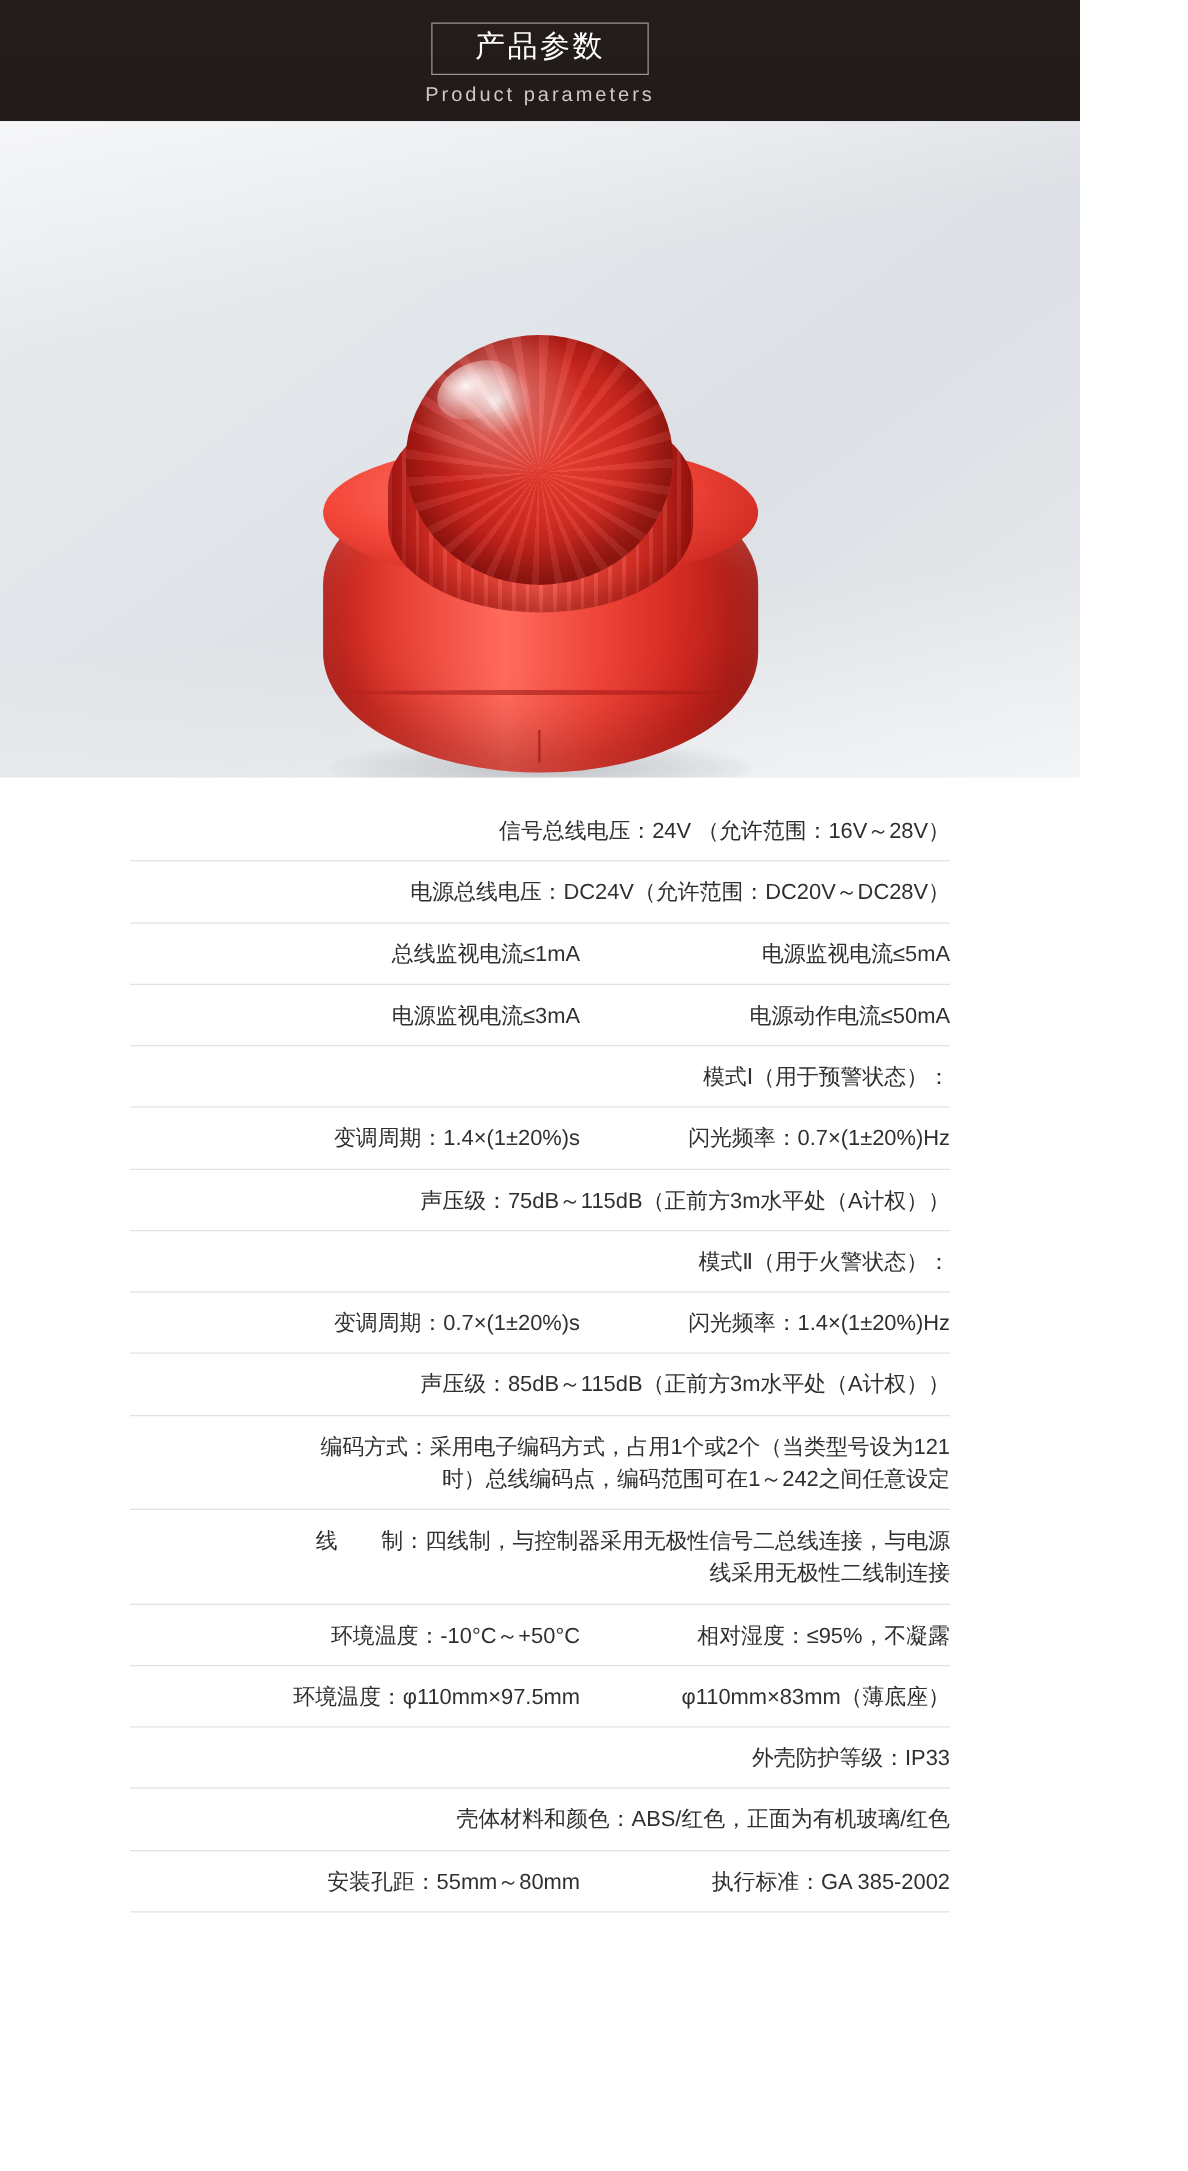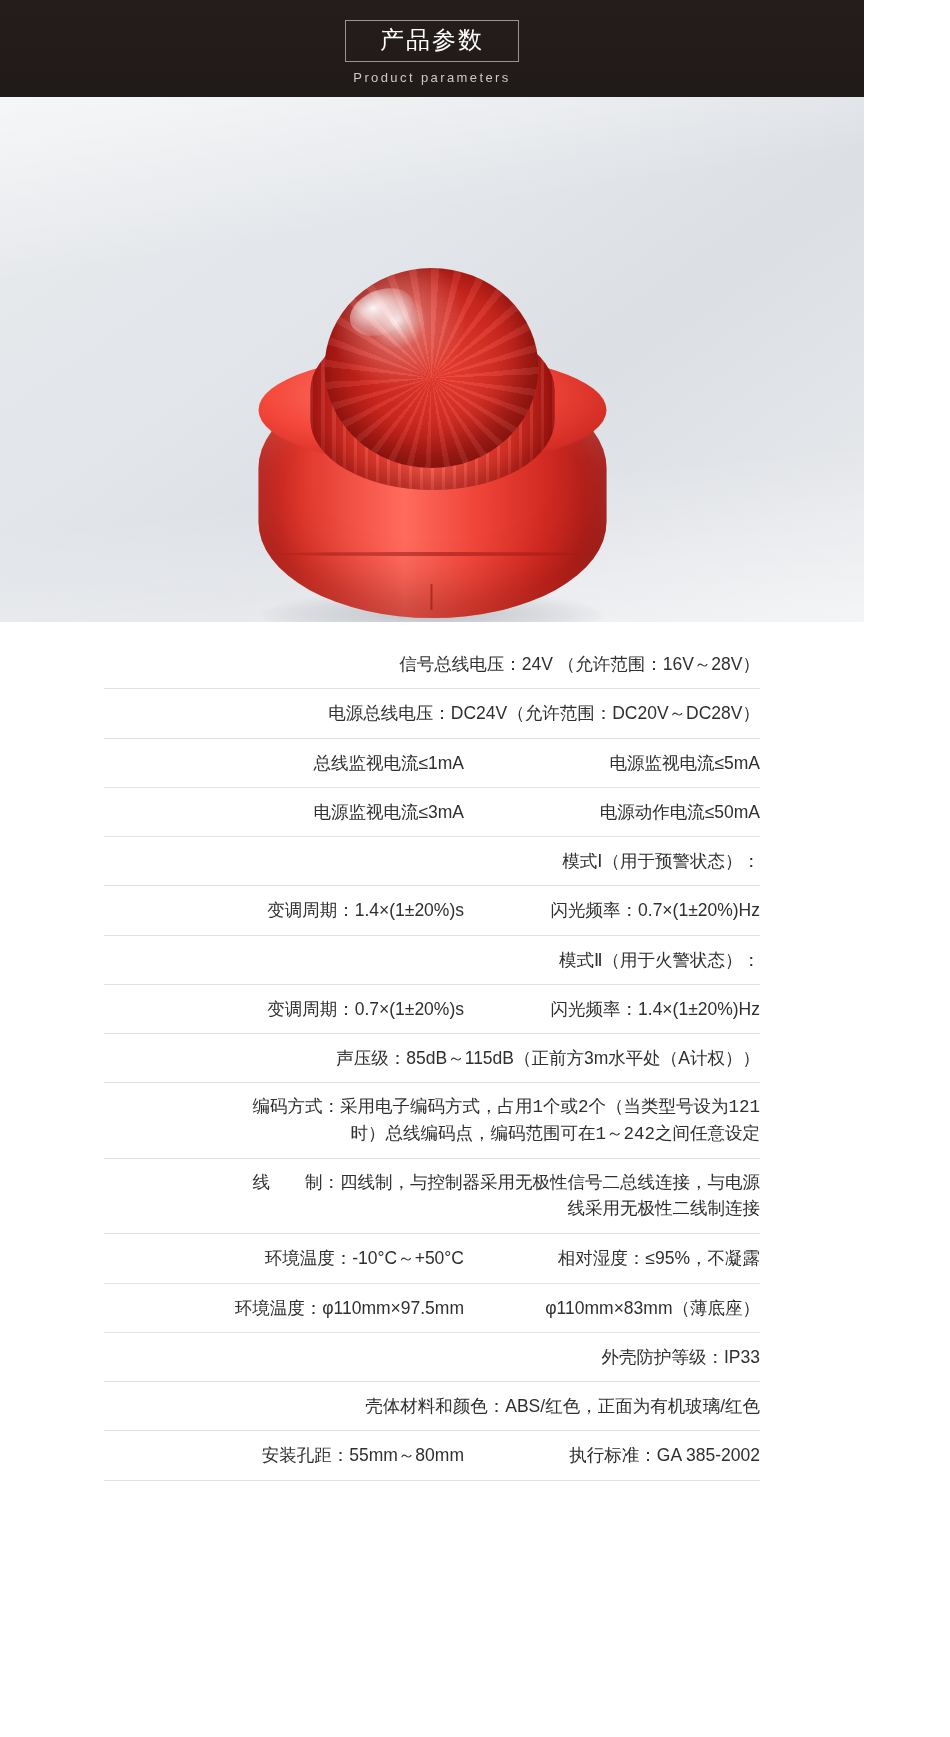--- a/index.html
+++ b/index.html
@@ -37,21 +37,21 @@
     margin-bottom: 9px;
   }
   .banner-title {
     color: #ffffff;
     font-size: 24px;
     letter-spacing: 2px;
     line-height: 1;
   }
   .banner-sub {
     color: #cfc9c6;
-    font-size: 13px;
+    font-size: 16px;
     letter-spacing: 2.4px;
     line-height: 1;
   }
 
   
   .photo {
     height: 525px;
     position: relative;
     overflow: hidden;
     background: linear-gradient(145deg,#e9ebee 0%, #e3e6ea 35%, #dcdfe4 60%, #e8eaed 100%);
@@ -199,21 +199,21 @@
     align-items: flex-start;
   }
   .row:first-child { border-top: none; }
   .cell {
     font-size: 17.5px;
     line-height: 1.5;
     color: #2f2f2f;
     white-space: nowrap;
     text-align: right;
   }
-  .cell.wrapok { white-space: normal; font-family: Liberation Mono, monospace; }
+  .cell.wrapok { white-space: normal; }
   .c-left { flex: 0 0 360px; padding-left: 12px; }
   .c-right { flex: 1; }
   .c-full { flex: 1; padding-left: 12px; }
   .sub-line { display: block; padding-left: 76px; }
   .sub-line-s { display: block; padding-left: 64px; }
 </style>
 </head>
 <body>
 
 <div class="page">
@@ -264,20 +264,23 @@
 
     <div class="row">
       <div class="cell c-full">模式Ⅰ（用于预警状态）：</div>
     </div>
 
     <div class="row">
       <div class="cell c-left">变调周期：1.4×(1±20%)s</div>
       <div class="cell c-right">闪光频率：0.7×(1±20%)Hz</div>
     </div>
 
+    <div class="row">
+      <div class="cell c-full">声压级：75dB～115dB（正前方3m水平处（A计权））</div>
+    </div>
 
     <div class="row">
       <div class="cell c-full">模式Ⅱ（用于火警状态）：</div>
     </div>
 
     <div class="row">
       <div class="cell c-left">变调周期：0.7×(1±20%)s</div>
       <div class="cell c-right">闪光频率：1.4×(1±20%)Hz</div>
     </div>
 

